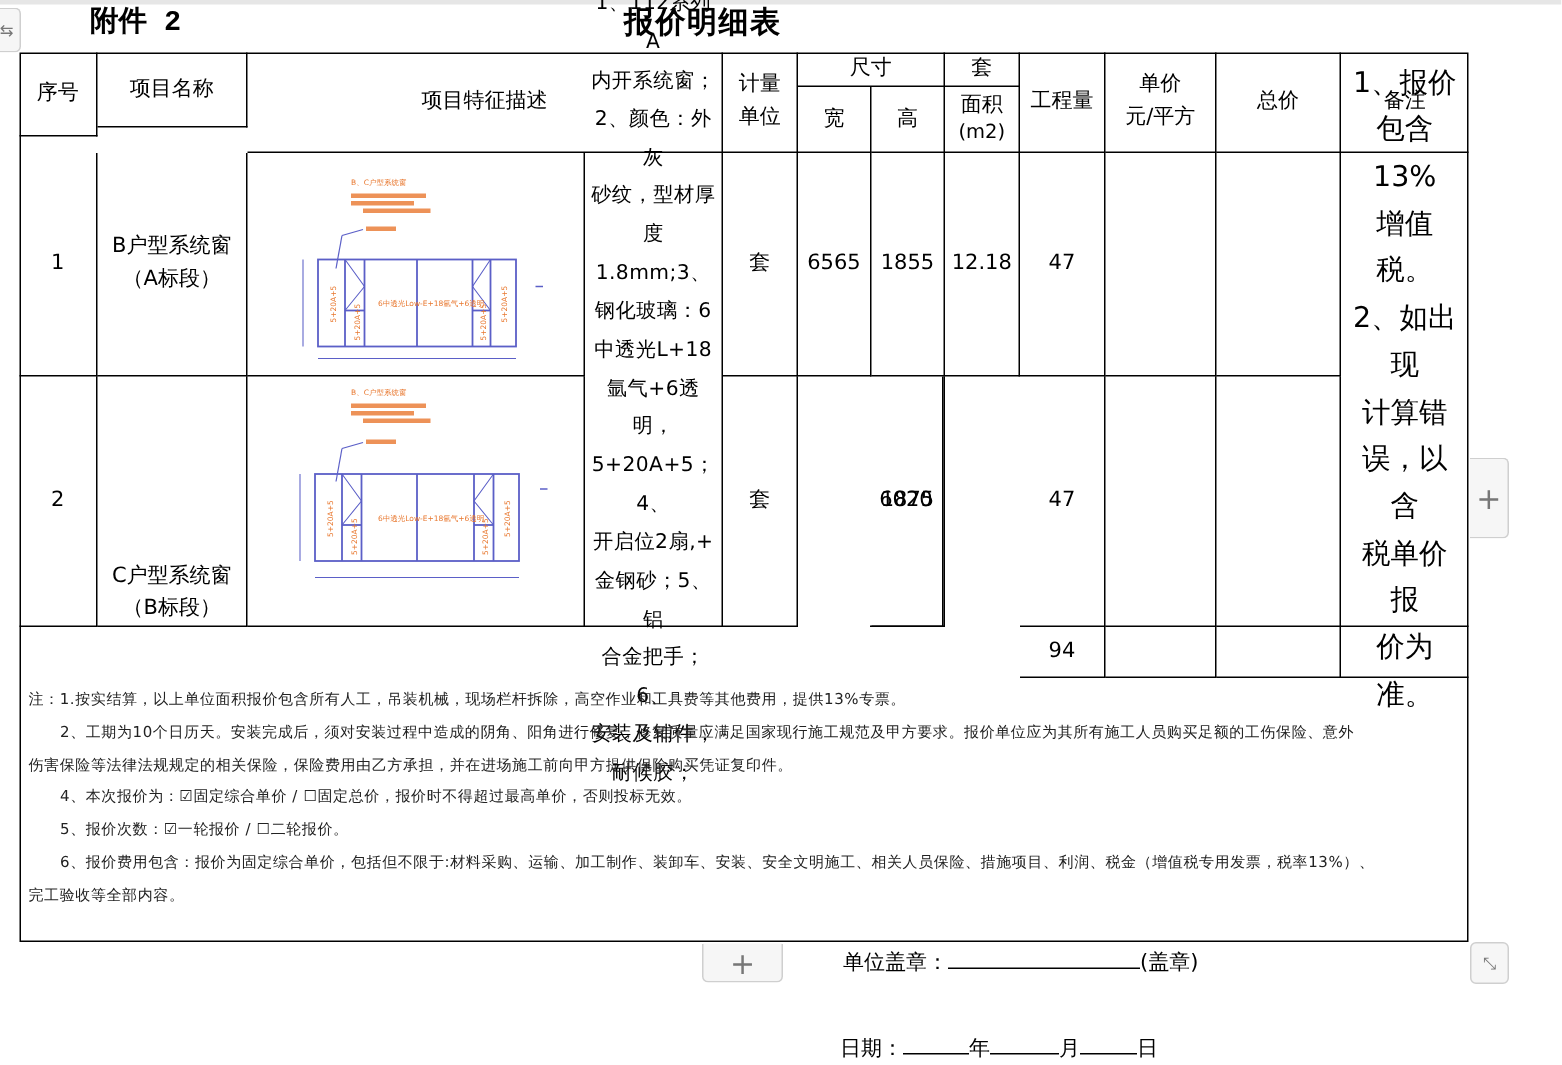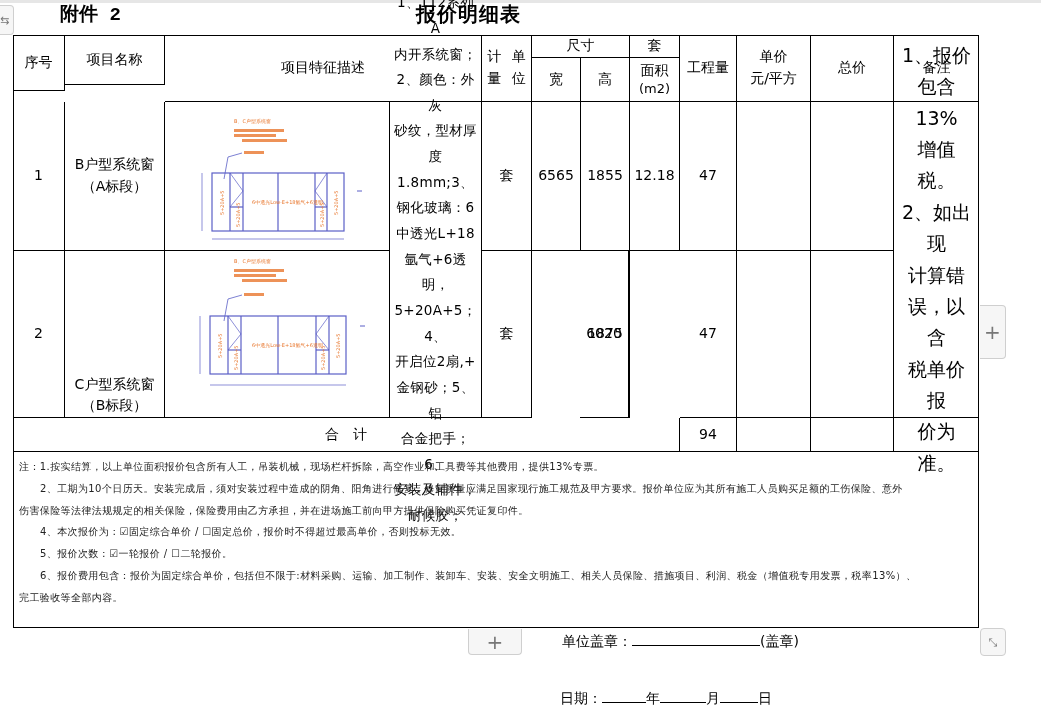--- a/index.html
+++ b/index.html
@@ -53,21 +53,21 @@
 
   <div class="cell hdr" style="left:0;top:0;width:52px;height:56px;border-left:none;">
       <span>序号</span>
     </div>
   <div class="cell hdr" style="left:52px;top:0;width:100px;height:50px;">
       <span>项目名称</span>
     </div>
   <div class="cell hdr" style="left:152px;top:0;width:317px;height:67px;">
       <span>项目特征描述</span>
     </div>
-  <div class="cell hdr" style="left:469px;top:0;width:50px;height:67px;flex-direction:row;">
+  <div class="cell hdr" style="left:469px;top:0;width:50px;height:67px;flex-direction:column;">
     <span>计量</span>
       <span>单位</span>
   </div>
   <div class="cell hdr" style="left:519px;top:0;width:98px;height:23px;">
       <span>尺寸</span>
     </div>
   <div class="cell hdr" style="left:519px;top:23px;width:49px;height:44px;">
       <span>宽</span>
     </div>
   <div class="cell hdr" style="left:568px;top:23px;width:49px;height:44px;">
@@ -210,21 +210,20 @@
     <span>1、报价</span>
     <span>包含13%</span>
     <span>增值税。</span>
     <span>2、如出现</span>
     <span>计算错</span>
     <span>误，以含</span>
     <span>税单价报</span>
     <span>价为准。</span>
   </div>
 
-  <div class="cell" style="left:0;top:383px;width:667px;height:34px;">合　计</div>
   <div class="cell" style="left:667px;top:383px;width:57px;height:34px;">94</div>
   <div class="cell" style="left:724px;top:383px;width:74px;height:34px;"></div>
   <div class="cell" style="left:798px;top:383px;width:83px;height:34px;"></div>
   <div class="cell" style="left:881px;top:383px;width:85px;height:34px;border-right:none;"></div>
 
   <div class="notes">
     <p>注：1.按实结算，以上单位面积报价包含所有人工，吊装机械，现场栏杆拆除，高空作业和工具费等其他费用，提供13%专票。</p>
     <p class="ind">2、工期为10个日历天。安装完成后，须对安装过程中造成的阴角、阳角进行修复，修复质量应满足国家现行施工规范及甲方要求。报价单位应为其所有施工人员购买足额的工伤保险、意外</p>
     <p>伤害保险等法律法规规定的相关保险，保险费用由乙方承担，并在进场施工前向甲方提供保险购买凭证复印件。</p>
     <p class="ind">4、本次报价为：☑固定综合单价 / ☐固定总价，报价时不得超过最高单价，否则投标无效。</p>

